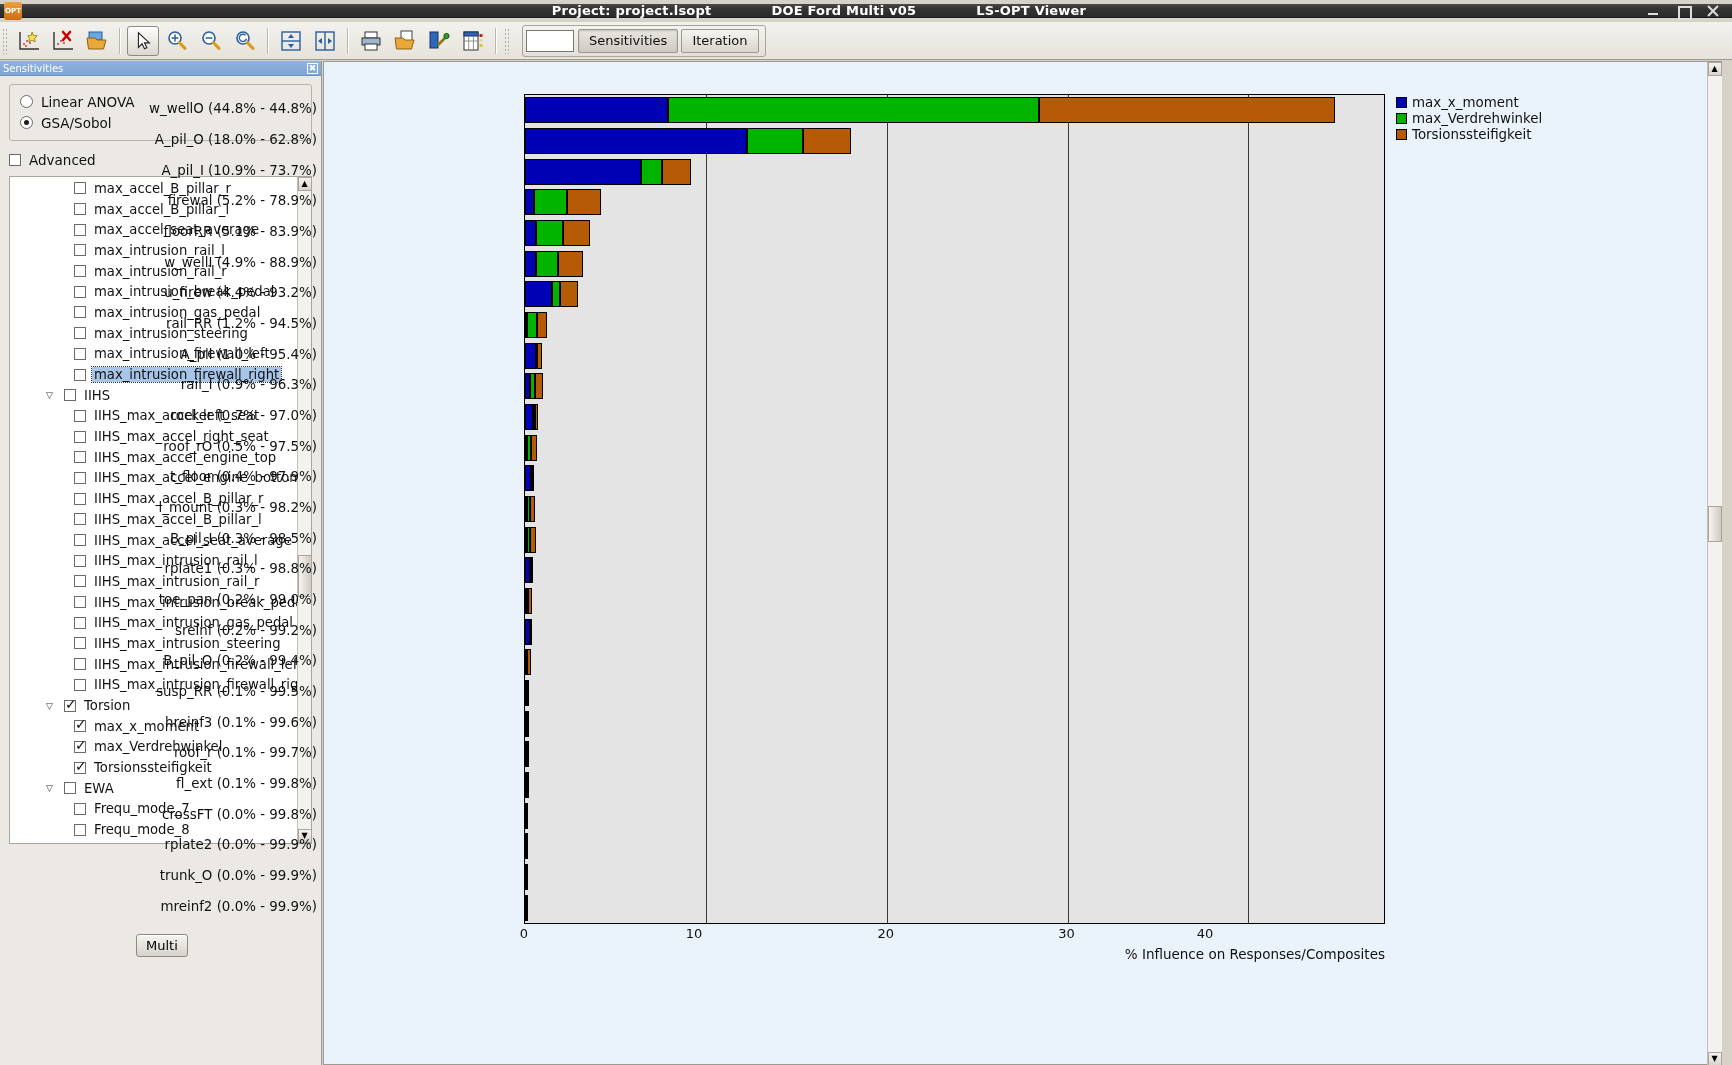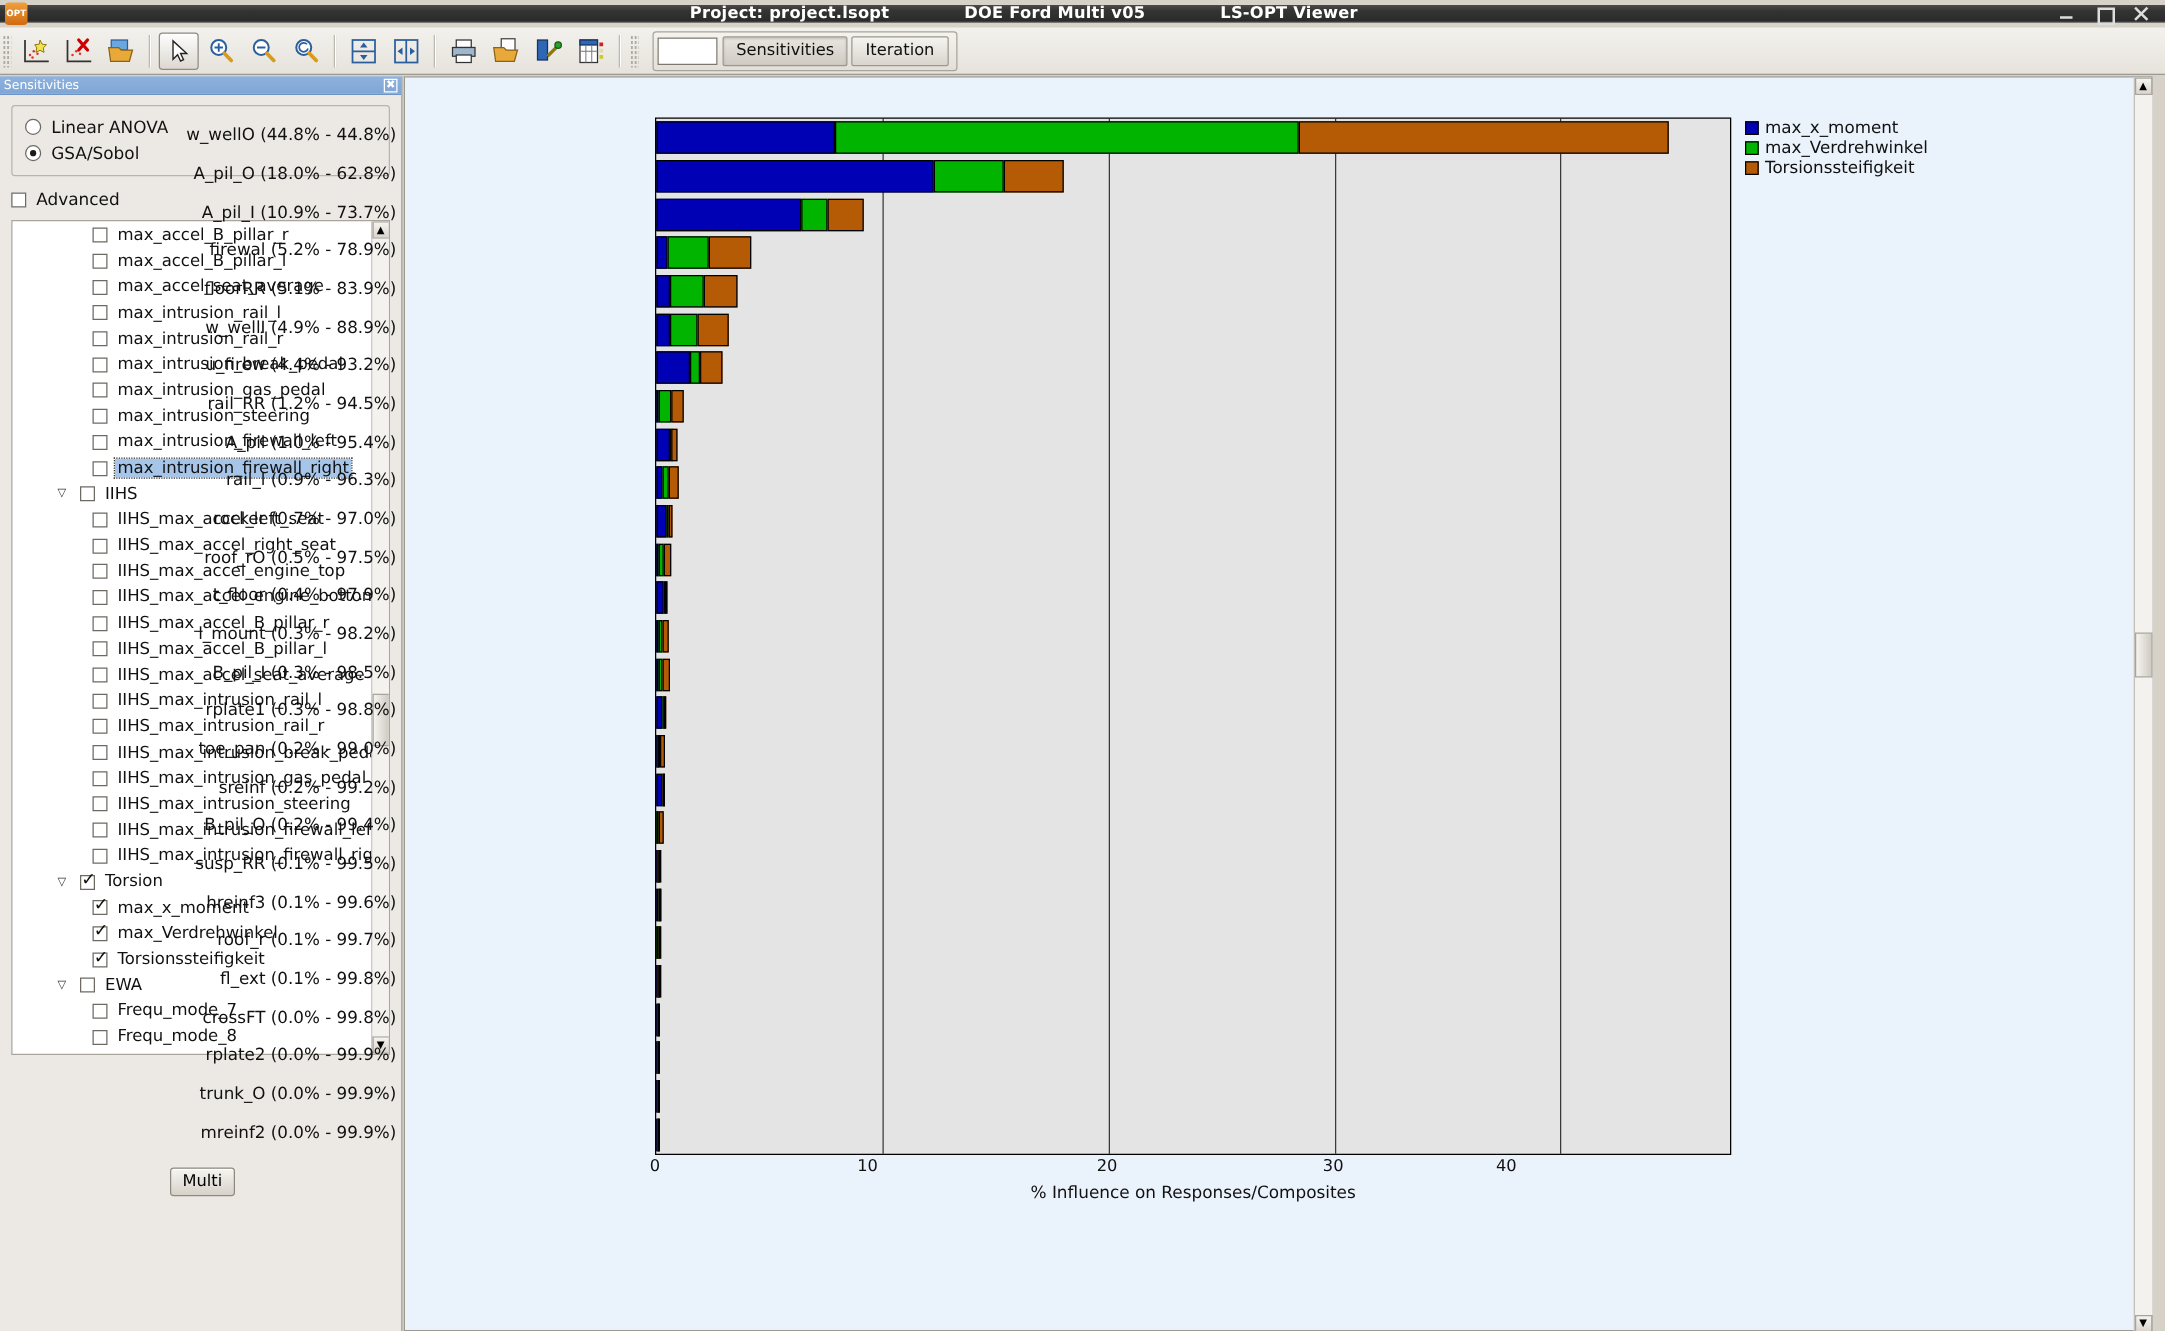--- a/index.html
+++ b/index.html
@@ -205,21 +205,21 @@
 
   .ylab {
     position: absolute; right: 1404px; width: 330px; text-align: right;
     font-size: 13.4px; color: #111; white-space: nowrap;
   }
 
   #xaxis-ticks { position: absolute; left: 200px; top: 864px; width: 861px; }
   .xtick { position: absolute; font-size: 13px; color: #111; transform: translateX(-50%); }
   #xlabel {
     position: absolute; left: 200px; top: 884px; width: 861px;
-    text-align: center; font-size: 13.5px; color:#111;
+    text-align: right; font-size: 13.5px; color:#111;
   }
 
   #legend { position: absolute; left: 1072px; top: 32px; }
   .leg-row { display: flex; align-items: center; height: 16px; font-size: 13.4px; color:#111; }
   .leg-swatch { width: 11px; height: 11px; border: 1px solid #000; margin-right: 5px; flex:none;}
 
   
   #chart-vscroll {
     position:absolute; right:0; top:0; width:14px; height:1004px;
     background:#f1efeb; border-left:1px solid #c3bfb7;

